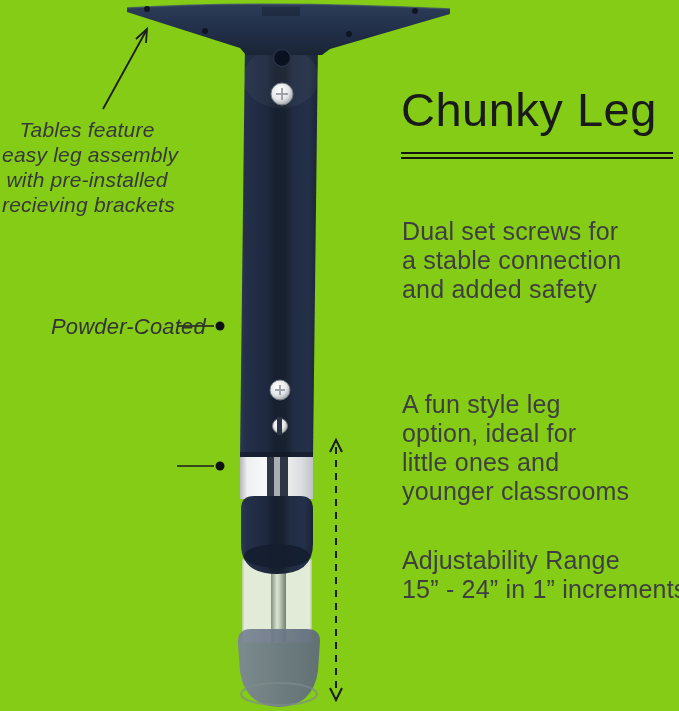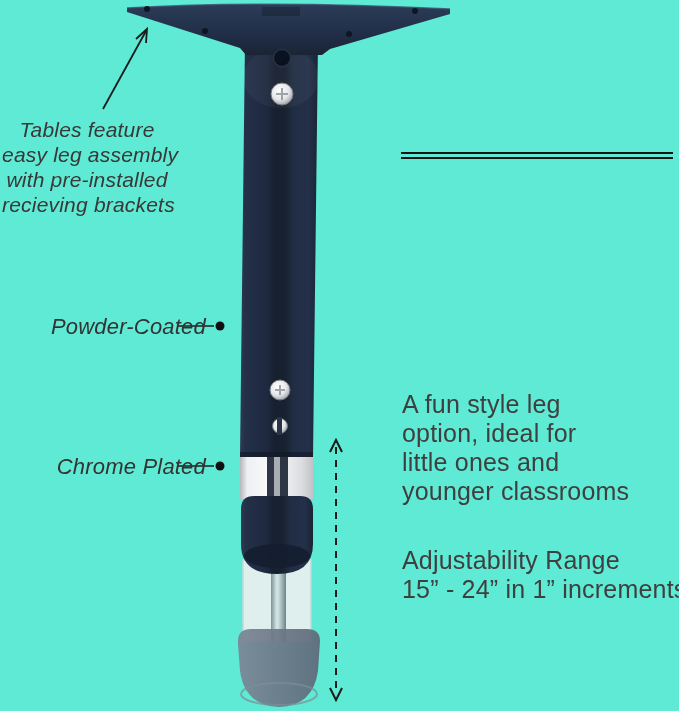--- a/index.html
+++ b/index.html
@@ -1,19 +1,19 @@
 <!DOCTYPE html>
 <html><head>
 <meta charset="utf-8">
 <style>
   html,body{margin:0;padding:0;background:#ffffff;}
   #stage{
     position:relative;
     width:679px;height:711px;
-    background:#5eead4;
+    background:#84cc16;
     font-family:"Liberation Sans", sans-serif;
     overflow:hidden;
   }
   .txt{position:absolute;color:#3c3c3c;white-space:pre;}
   .callout{
     font-style:italic;
     font-size:21px;
     line-height:25px;
     color:#383838;
     letter-spacing:0.2px;
@@ -179,25 +179,28 @@
     </g>
   </svg>
 
   <div id="assembly-note" class="txt callout">Tables feature
 easy leg assembly
 with pre-installed
 recieving brackets</div>
 
   <div id="powder-label" class="txt part-label">Powder-Coated</div>
 
-  <div id="chrome-label" class="txt part-label">Chrome Plated</div>
-
+
+  <div id="product-title" class="txt">Chunky Leg</div>
 
   <div id="title-underline"></div>
 
+  <div id="feature-dual" class="txt feature">Dual set screws for
+a stable connection
+and added safety</div>
 
   <div id="feature-fun" class="txt feature">A fun style leg
 option, ideal for
 little ones and
 younger classrooms</div>
 
   <div id="feature-adjust" class="txt feature">Adjustability Range
 15” - 24” in 1” increments</div>
 </div>
 

